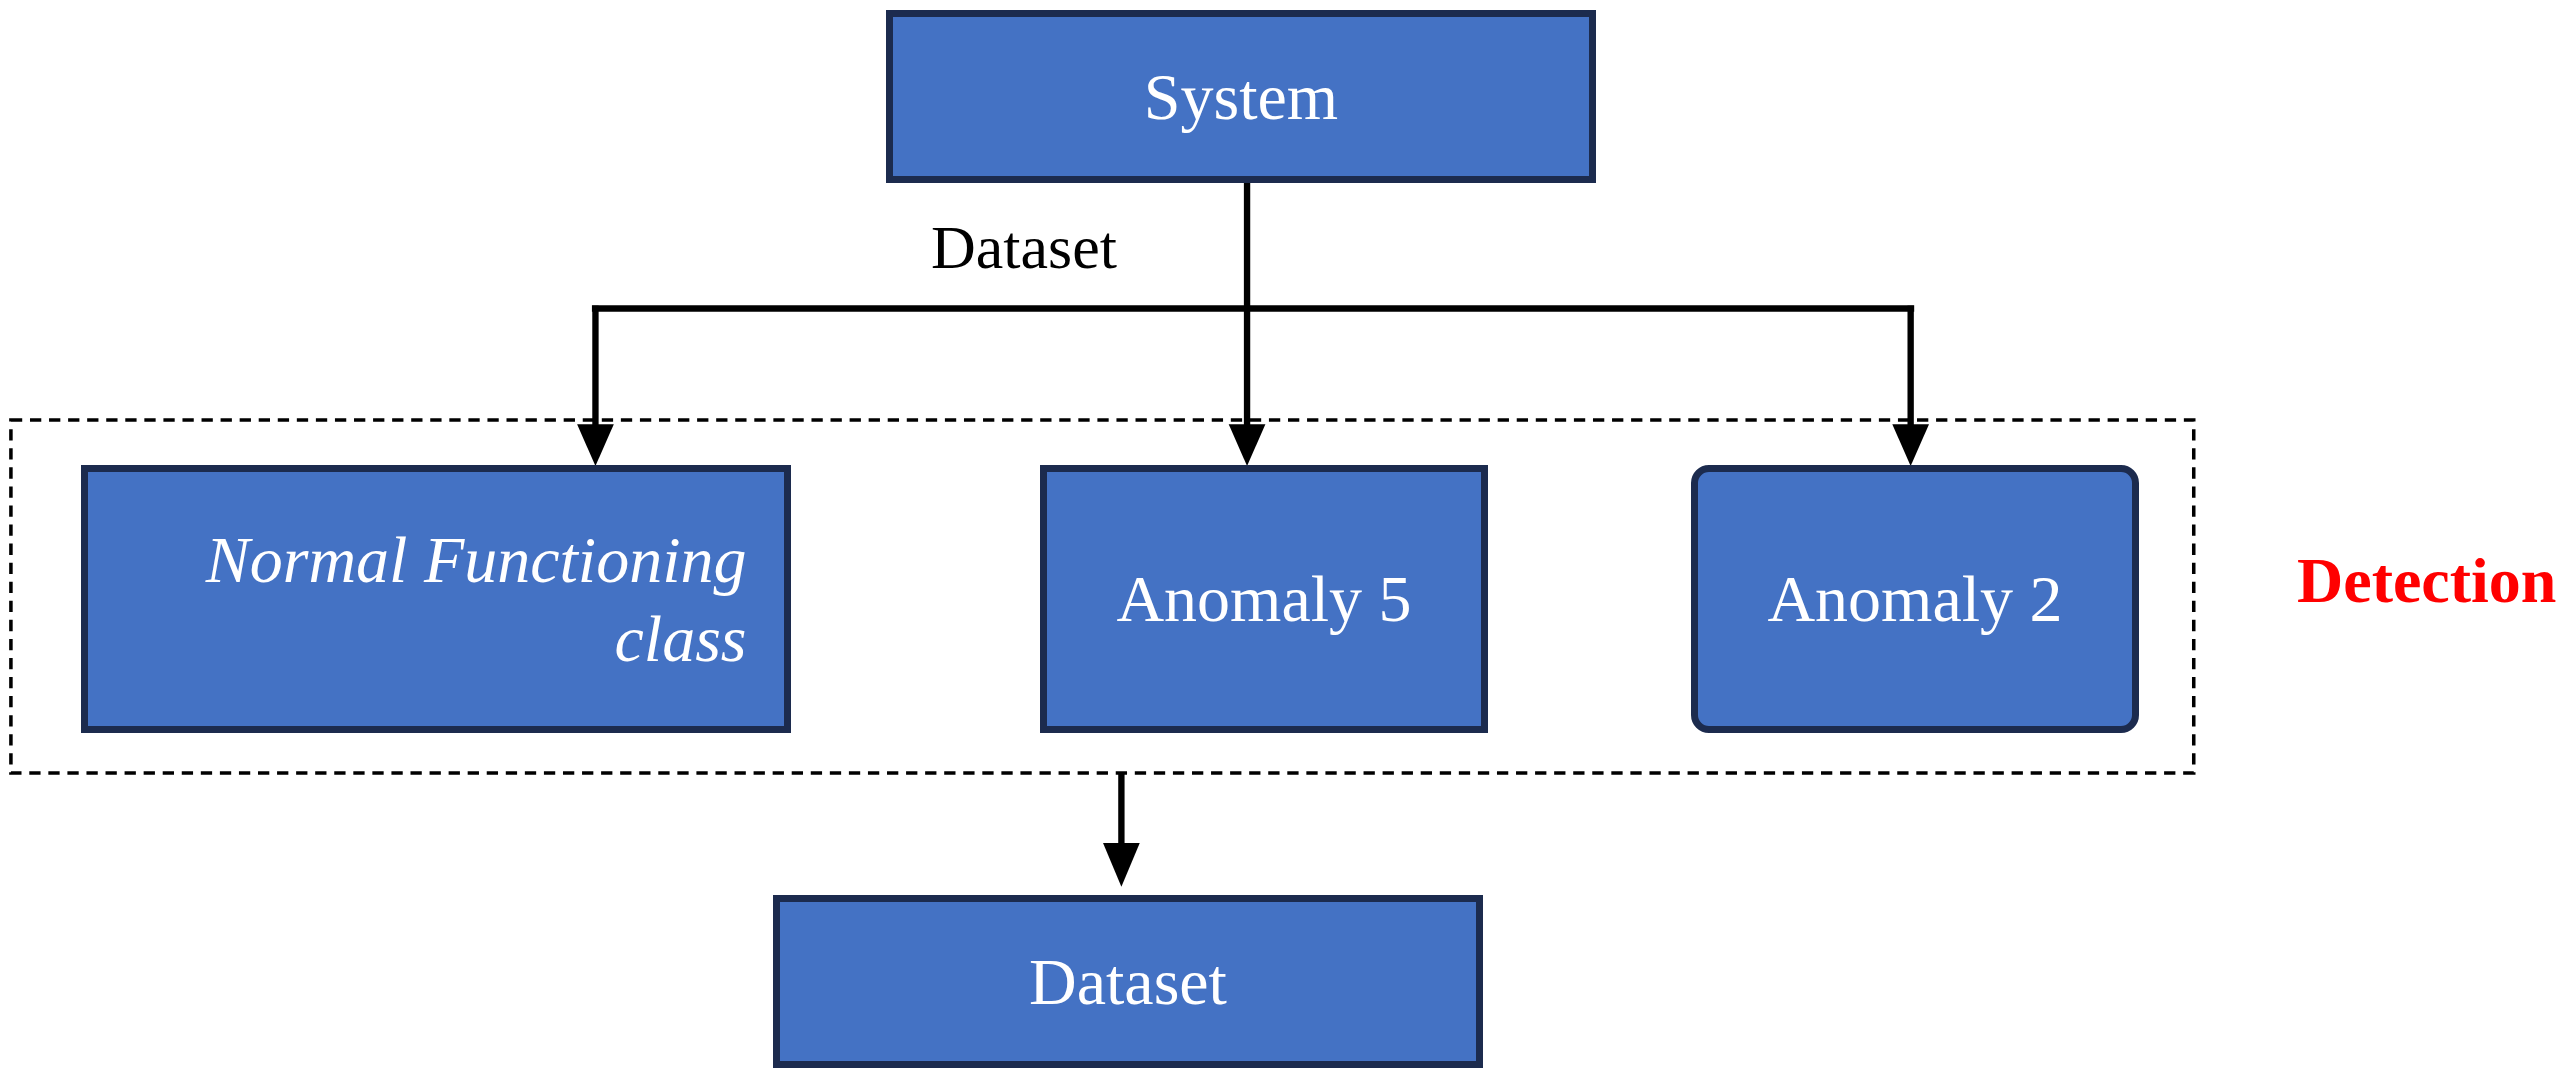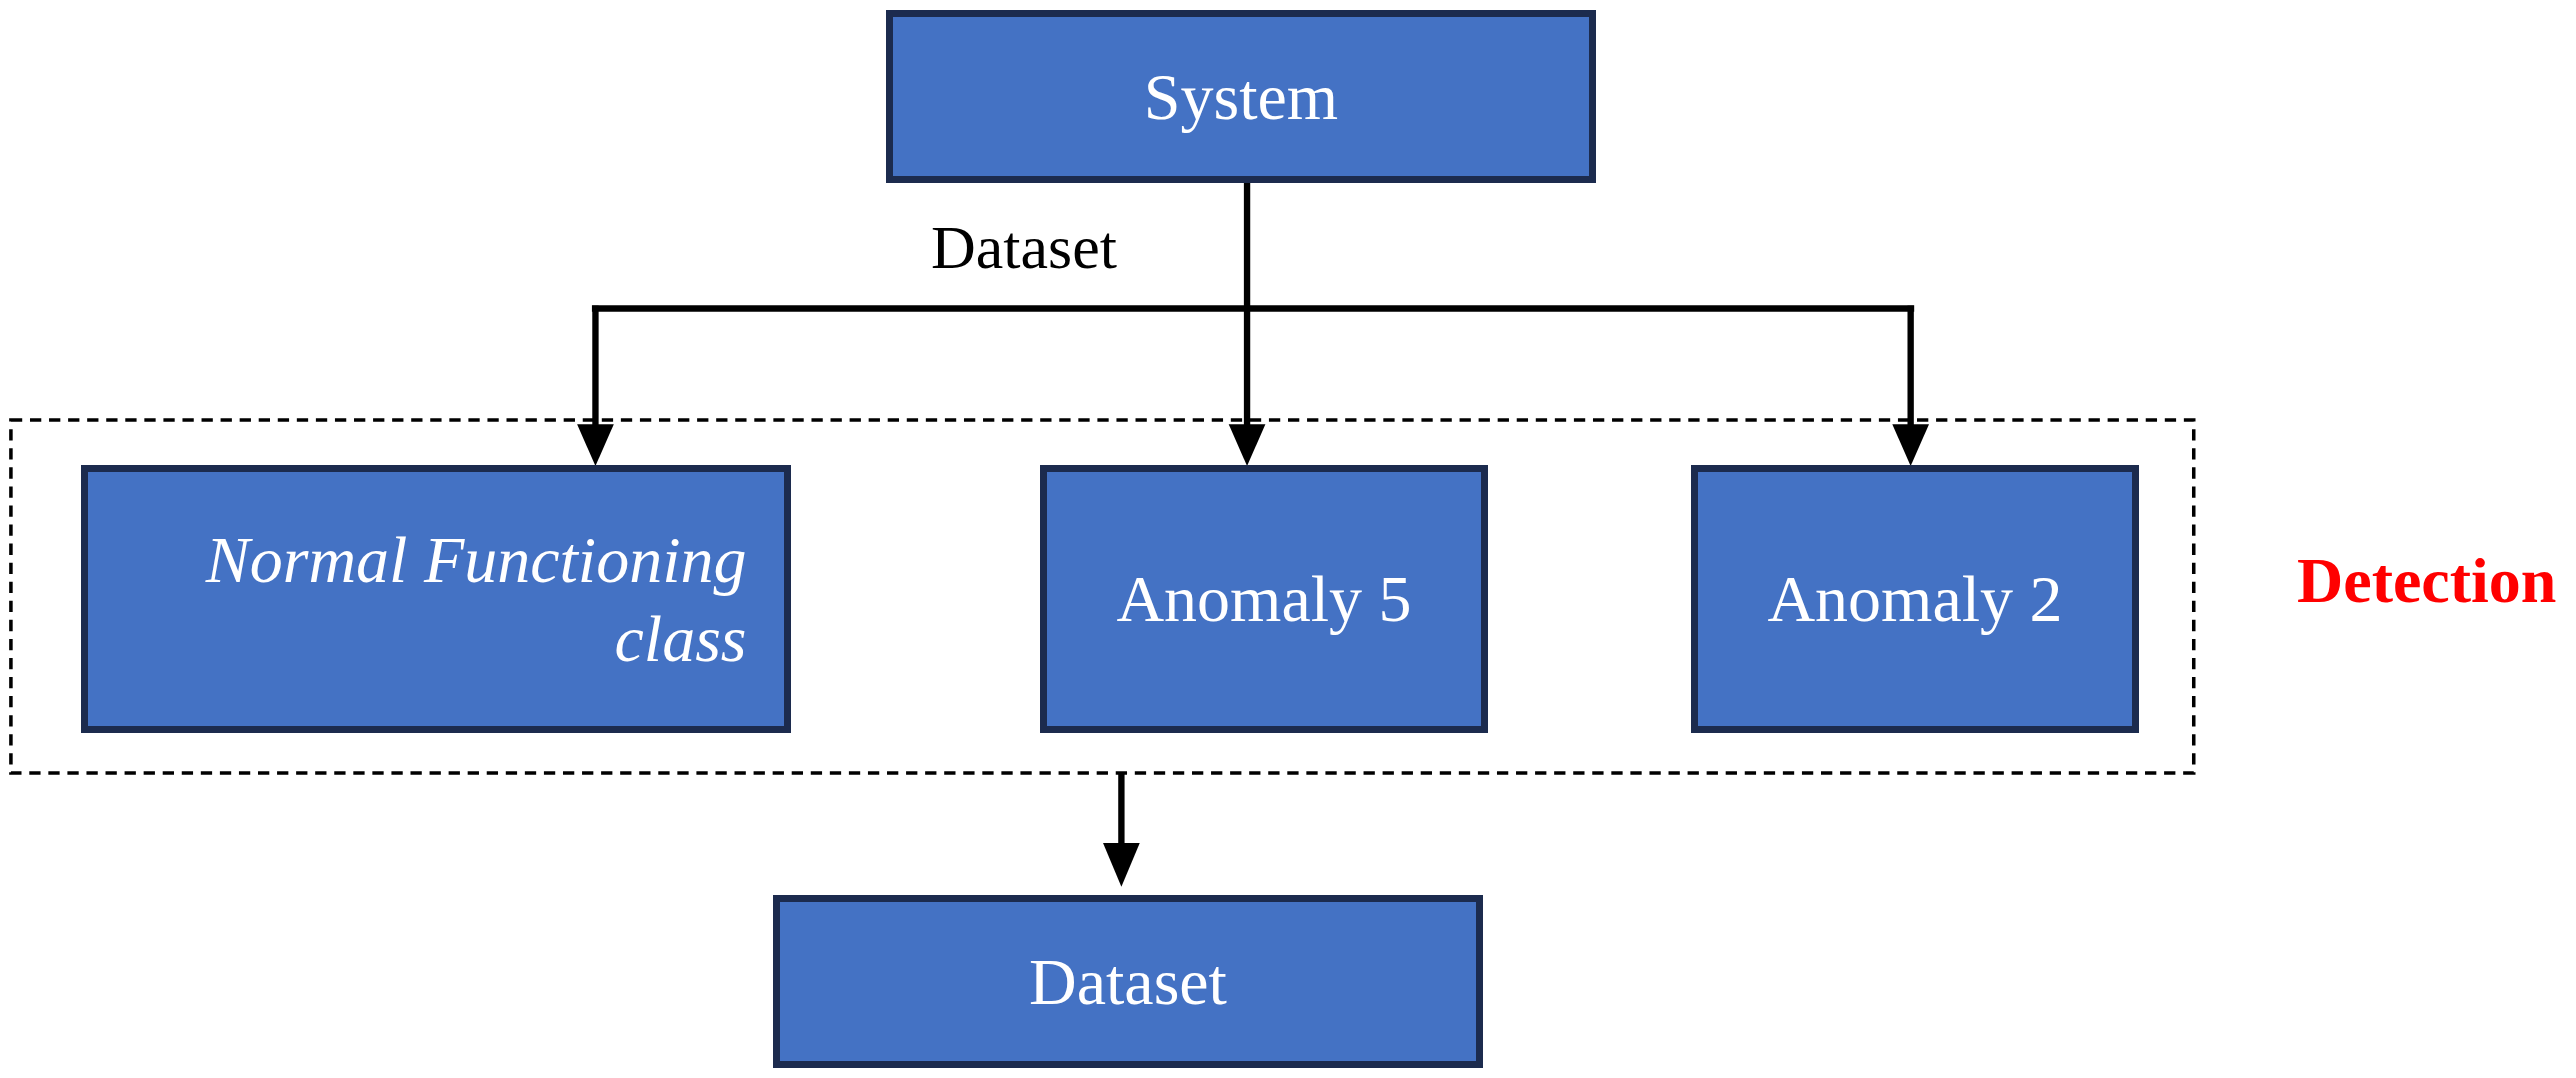--- a/index.html
+++ b/index.html
@@ -49,21 +49,21 @@
   .node-label {
     color: var(--node-text);
     font-size: 66px;
     line-height: 1.2;
   }
 
   .node-system   { left: 886px; top:   10px; width: 710px; height: 173px; }
   .node-normal   { left:  81px; top:  465px; width: 710px; height: 268px; }
   .node-normal .node-label { max-width: 621px; font-style: italic; }
   .node-anomaly1 { left: 1040px; top:  465px; width:  448px; height: 268px; }
-  .node-anomaly2 { left: 1691px; top:  465px; width:  448px; height: 268px; }
+  .node-anomaly2 { left: 1691px; top:  465px; width:  448px; height: 268px; border-radius: 18px; }
   .node-decision { left: 773px; top: 895px; width: 710px; height: 173px; }
 
   .edge-label {
     position: absolute;
     white-space: nowrap;
   }
   .label-dataset {
     left: 931px;
     top: 212px;
     font-size: 62px;

